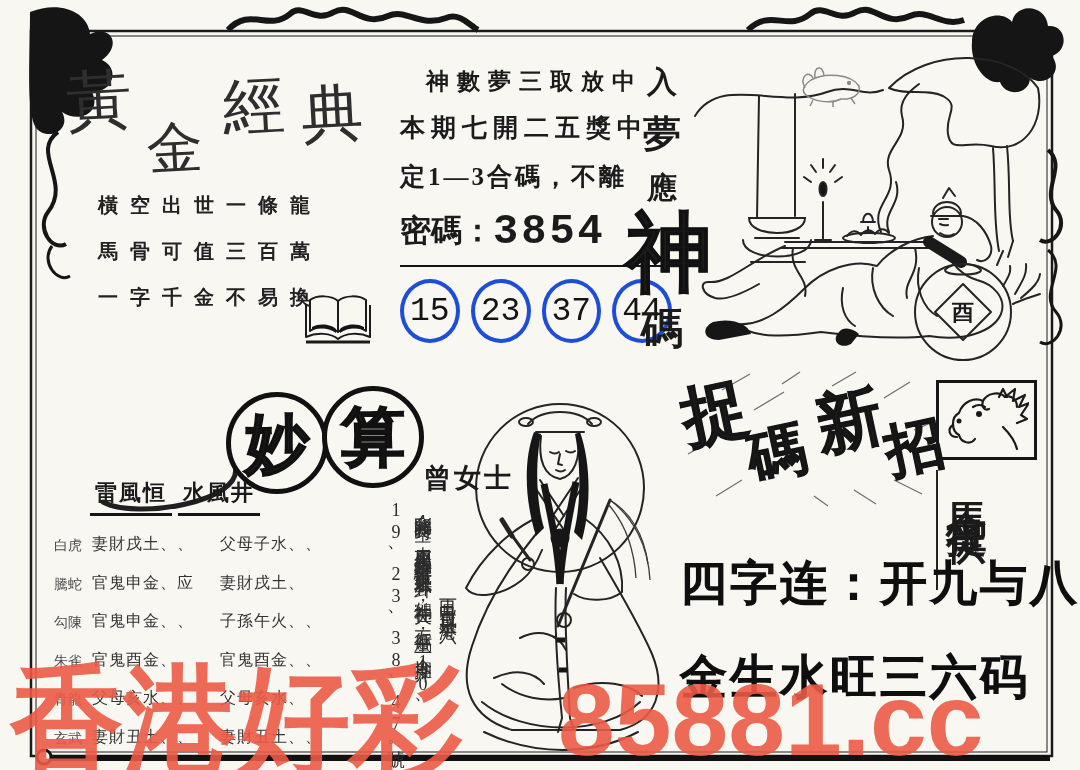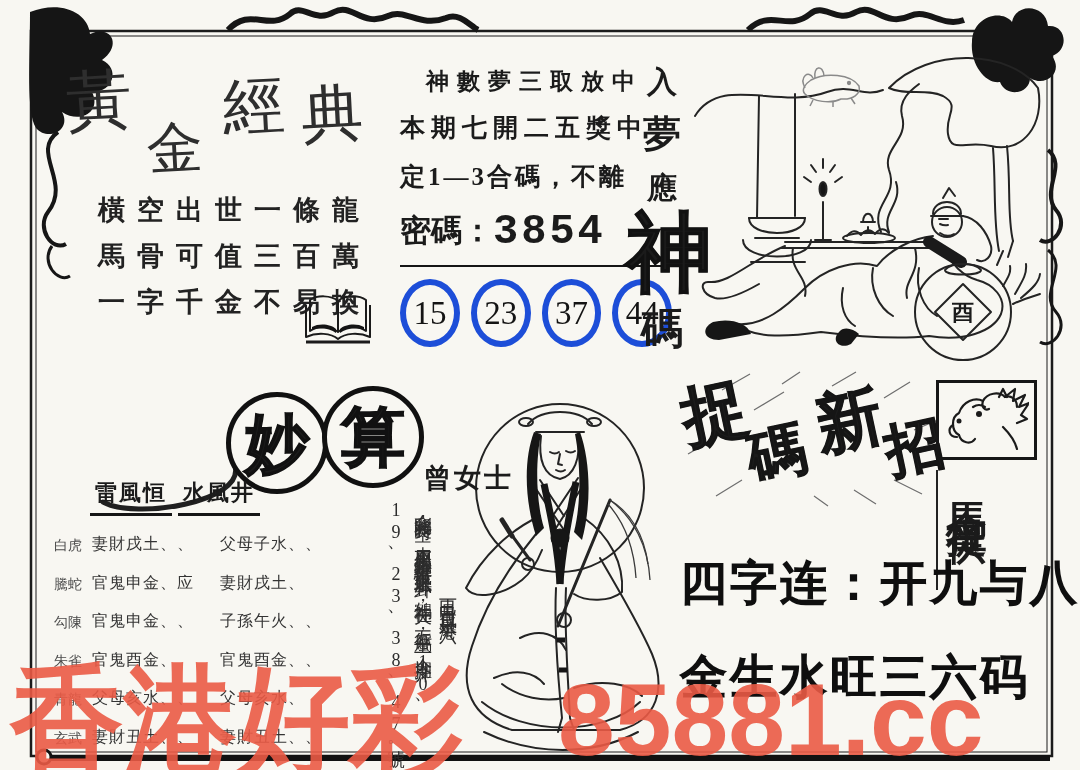--- a/index.html
+++ b/index.html
@@ -11,36 +11,36 @@
   .frame{position:absolute;left:0;top:0;z-index:1;}
   
   .masthead{left:66px;top:50px;z-index:3;transform:rotate(-3deg);color:#2e2e2e;white-space:nowrap;}
   .masthead span{display:inline-block;font-weight:400;}
   .m0{font-size:66px;}
   .m1{font-size:56px;position:relative;top:48px;margin-left:8px;}
   .m2{font-size:62px;position:relative;top:12px;margin-left:18px;}
   .m3{font-size:62px;position:relative;top:24px;margin-left:12px;}
   
   .poem{left:98px;top:192px;z-index:3;}
-  .poem-line{font-size:27px;font-weight:bold;letter-spacing:12px;height:46px;color:#222;white-space:nowrap;}
+  .poem-line{font-size:20px;font-weight:bold;letter-spacing:12px;height:46px;color:#222;white-space:nowrap;}
   .book{left:303px;top:291px;z-index:3;}
   
   .dream{left:400px;top:66px;width:272px;z-index:3;}
   .dl1{font-size:23px;font-weight:bold;letter-spacing:8px;margin-left:26px;white-space:nowrap;}
   .dl2{font-size:25px;font-weight:bold;letter-spacing:6px;margin-top:14px;white-space:nowrap;}
   .dl3{font-size:25px;font-weight:bold;letter-spacing:3px;margin-top:16px;white-space:nowrap;}
   .secret{margin-top:15px;white-space:nowrap;}
   .secret-label{font-size:31px;font-weight:bold;}
   .secret-code{font-size:42px;font-weight:bold;letter-spacing:3px;
                font-family:"Liberation Mono","DejaVu Sans Mono",monospace;vertical-align:-2px;}
   .ddiv{margin-top:9px;width:268px;height:2px;background:#151515;}
   .balls{margin-top:12px;display:flex;gap:11px;}
-  .ball{width:56px;height:56px;border:6px solid #1d4ed8;border-radius:50%;
+  .ball{width:56px;height:56px;border:4px solid #1d4ed8;border-radius:50%;
         display:flex;align-items:center;justify-content:center;font-size:33px;
-        font-family:Liberation Serif, serif;color:#141414;text-align:center;}
+        font-family:Liberation Mono, monospace;color:#141414;text-align:center;}
   
   .dream-title{left:626px;top:62px;width:72px;text-align:center;z-index:3;font-weight:bold;}
   .dream-title span{display:block;}
   .dt0{font-size:30px;}
   .dt1{font-size:38px;margin-top:6px;}
   .dt2{font-size:30px;margin-top:8px;}
   .dt3{font-size:86px;margin-top:4px;line-height:0.95;-webkit-text-stroke:1px #111;}
   .dt4{font-size:42px;margin-top:6px;}
   
   .shenji{left:58px;top:392px;z-index:3;font-size:66px;font-weight:400;letter-spacing:18px;color:#202020;white-space:nowrap;}

